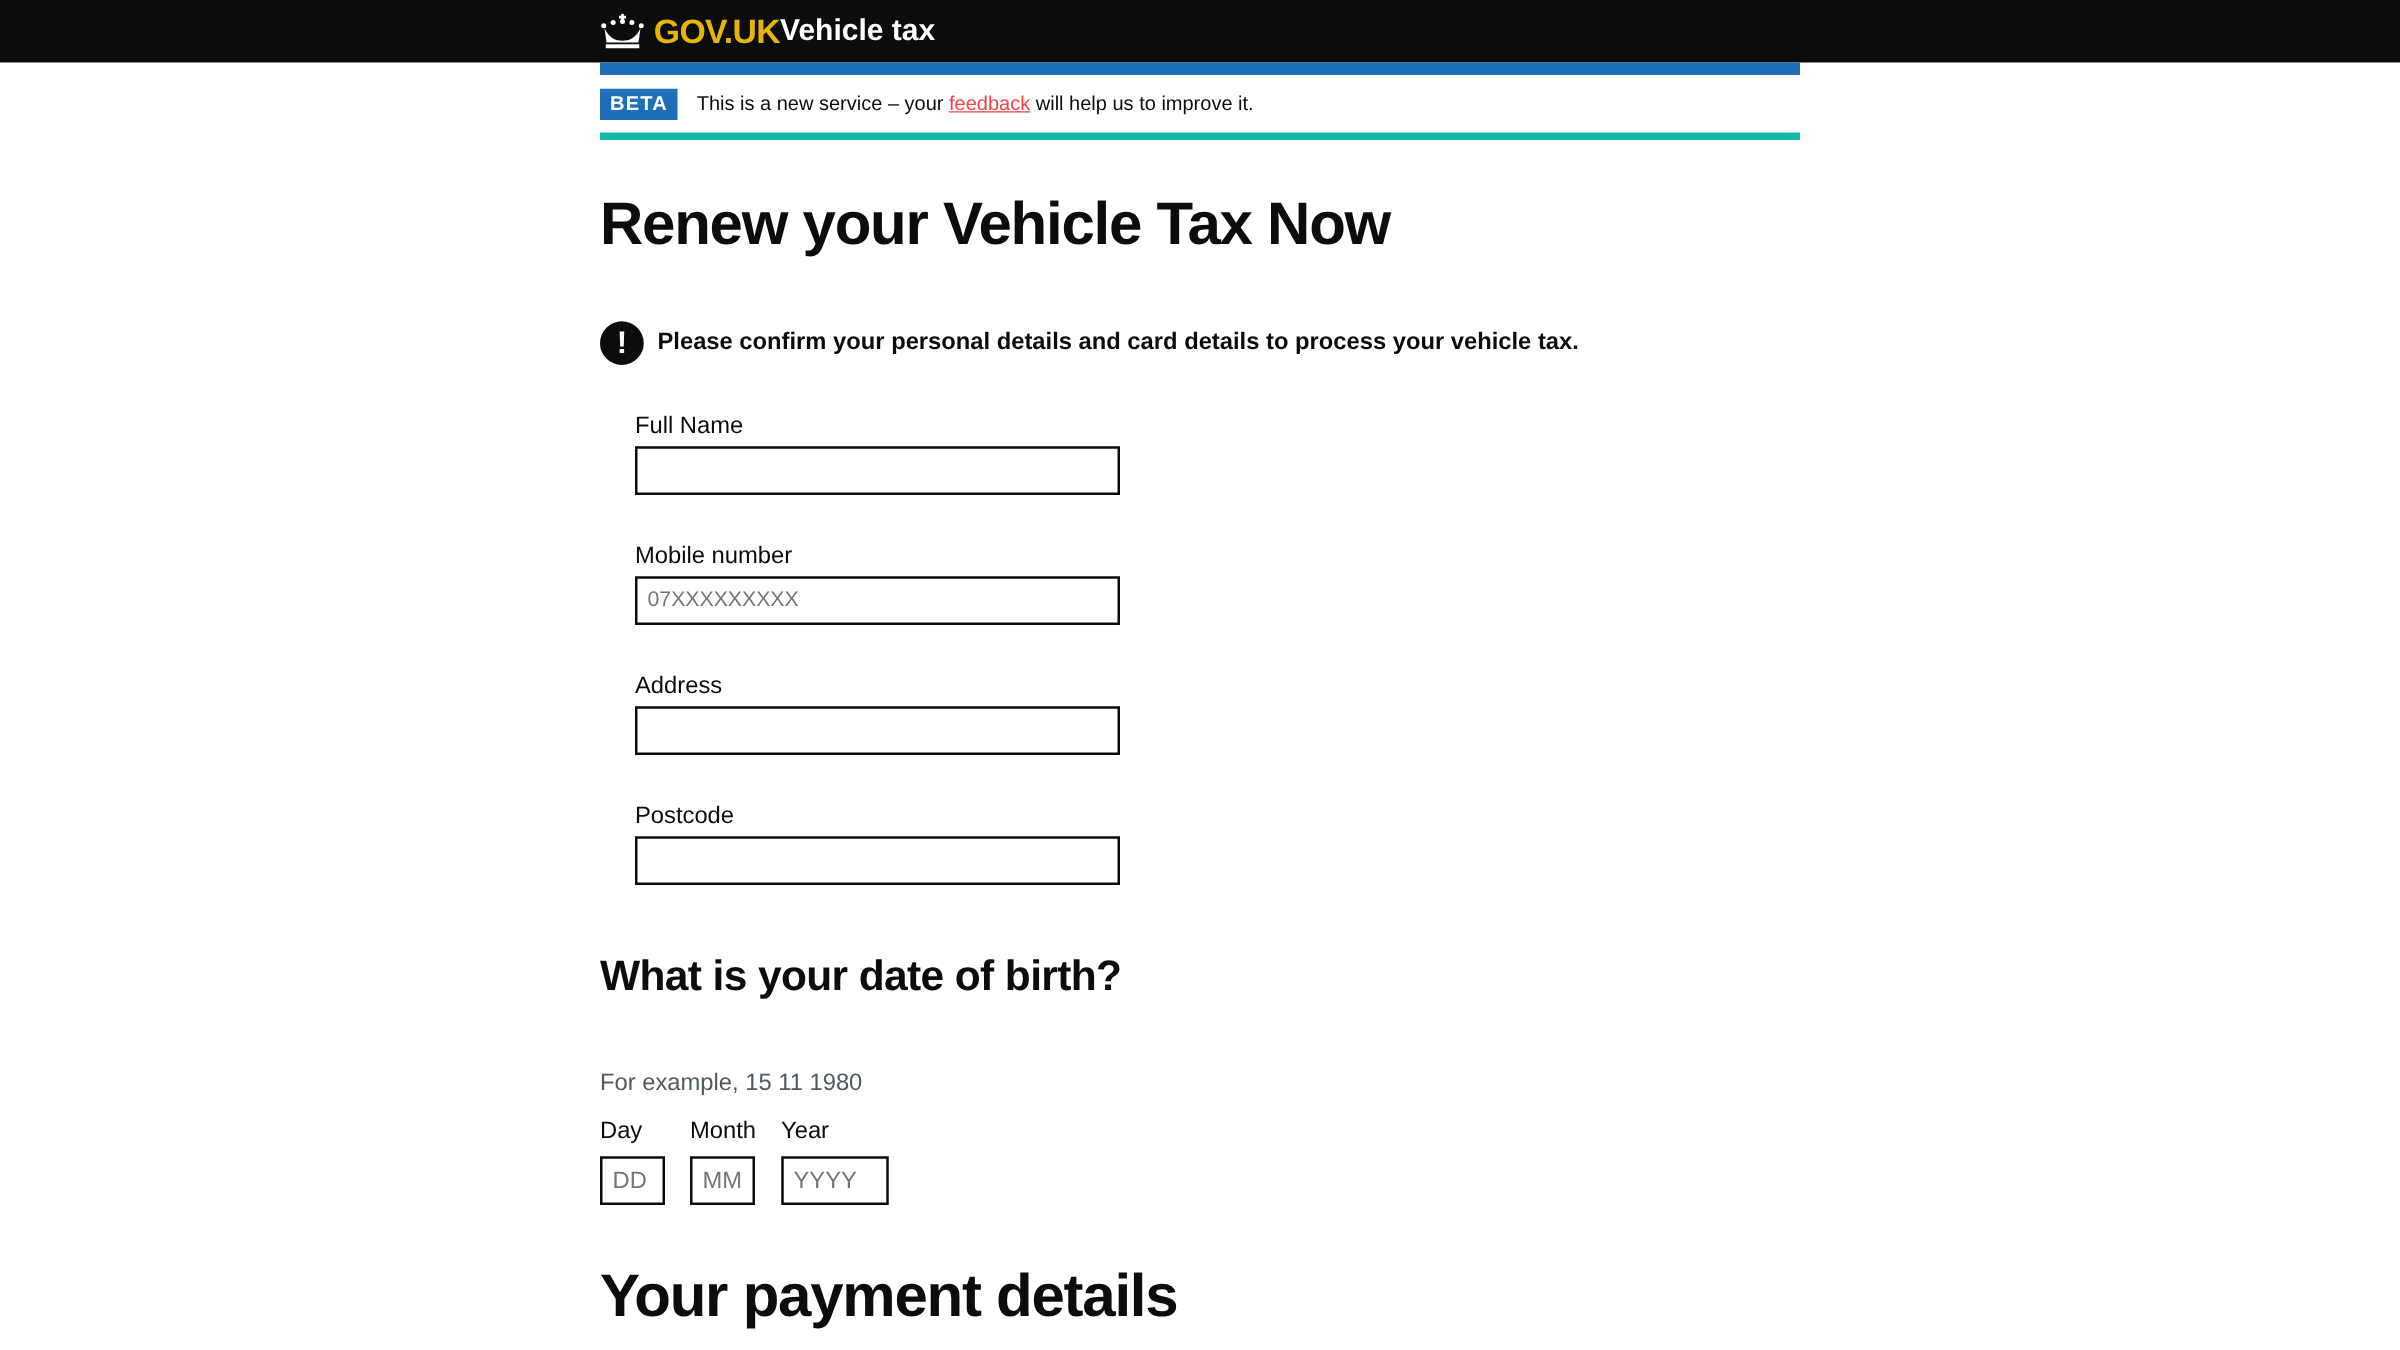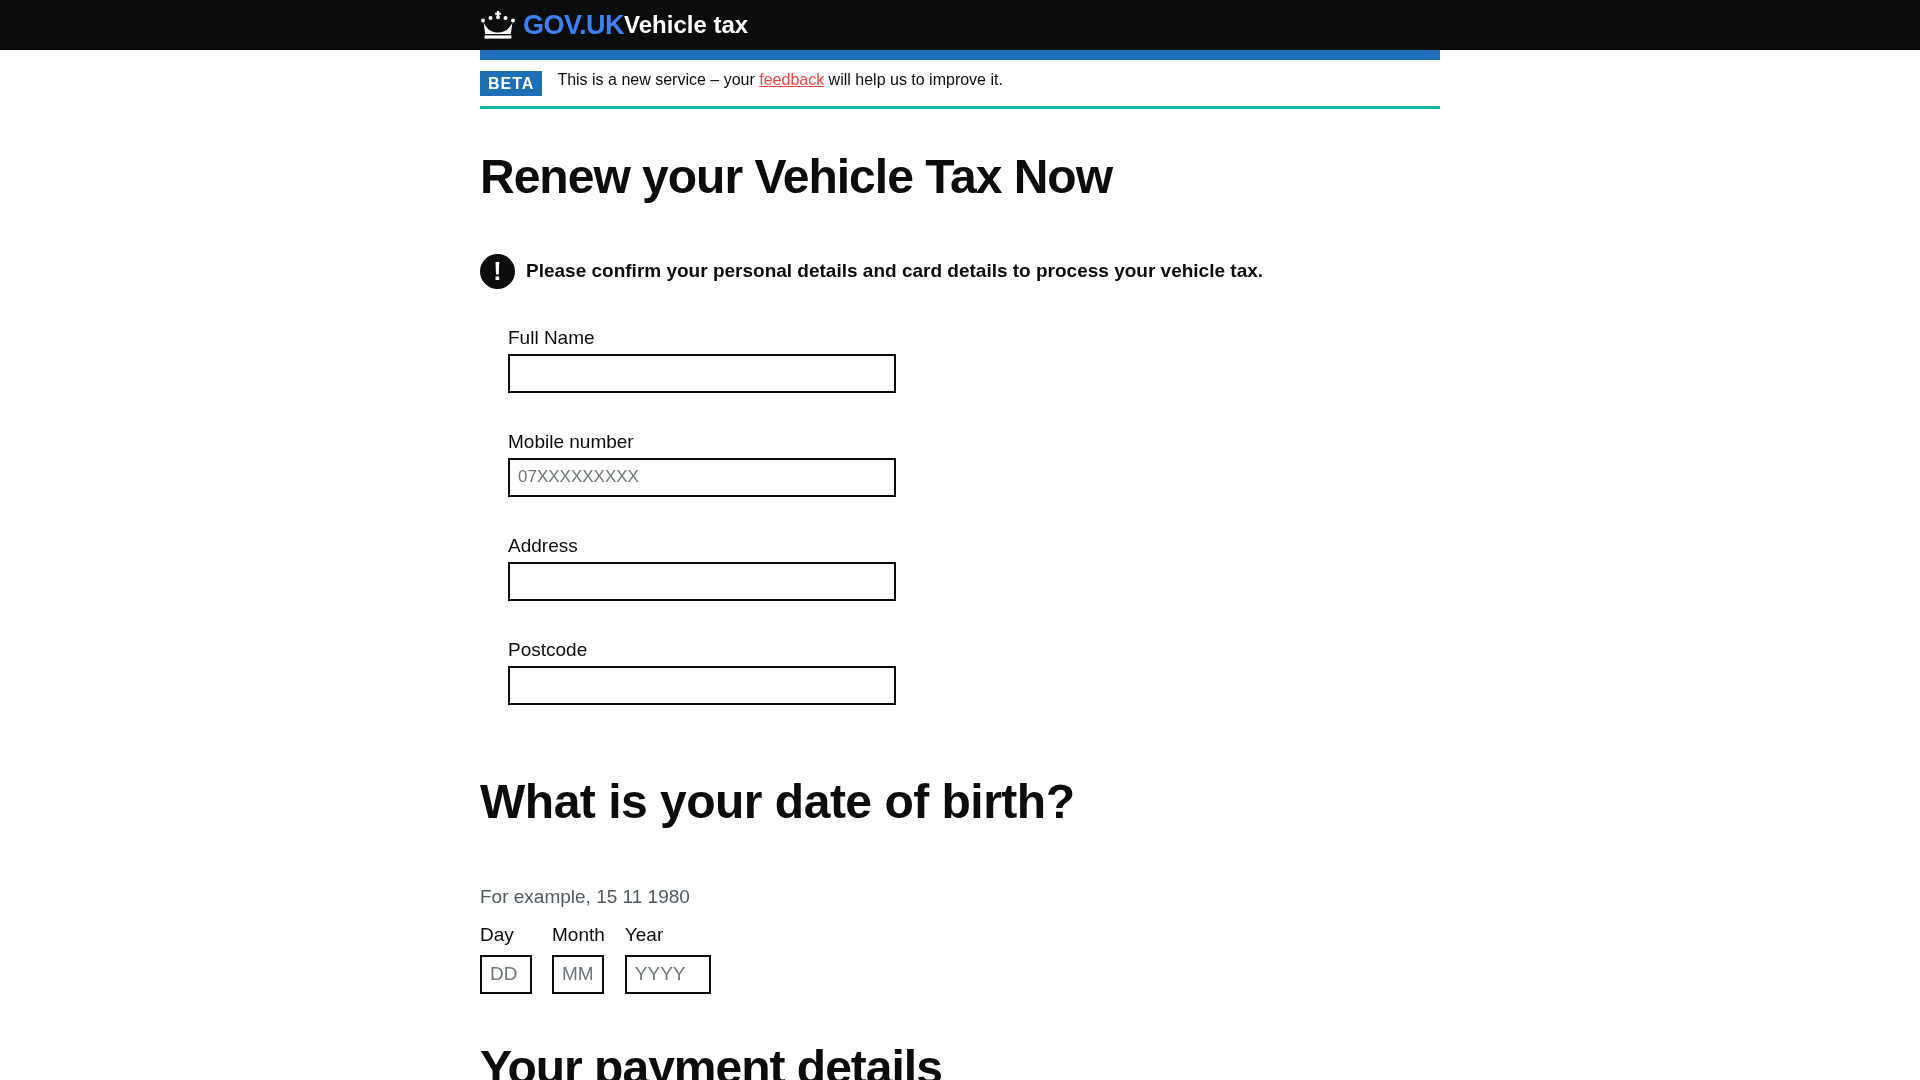--- a/index.html
+++ b/index.html
@@ -28,37 +28,37 @@
     display: flex;
     align-items: center;
     gap: 7px;
     color: #ffffff;
     text-decoration: none;
   }
   .logo-text {
     font-weight: bold;
     font-size: 27px;
     letter-spacing: -0.5px;
-    color: #3b82f6;
+    color: #eab308;
   }
   .service-name {
     color: #ffffff;
     font-weight: bold;
     font-size: 24px;
   }
 
   
   .blue-bar { height: 10px; background: #1d70b8; }
 
   
   .phase-banner {
     padding: 11px 0 10px 0;
-    border-bottom: 3px solid #14b8a6;
-    display: flex;
-    align-items: flex-start;
+    border-bottom: 6px solid #14b8a6;
+    display: flex;
+    align-items: center;
   }
   .phase-tag {
     background: #1d70b8;
     color: #ffffff;
     font-weight: bold;
     font-size: 16px;
     letter-spacing: 1px;
     padding: 4px 8px 3px 8px;
     display: inline-block;
   }
@@ -123,24 +123,24 @@
     font-size: 17px;
     font-family: "Liberation Sans", "DejaVu Sans", sans-serif;
     padding: 0 8px;
     color: #1d4ed8;
     border-radius: 0;
     outline: none;
   }
   .text-input::placeholder { color: #6f777b; opacity: 1; }
 
   h2.dob-heading {
-    font-size: 48px;
+    font-size: 34px;
     font-weight: bold;
     letter-spacing: -0.5px;
-    margin-top: 67px;
+    margin-top: 52px;
     line-height: 1.25;
   }
   .dob-fieldset { margin-top: 54px; }
   .dob-legend {
     font-size: 19px;
     font-weight: bold;
     line-height: 22px;
   }
   .dob-hint {
     font-size: 19px;

